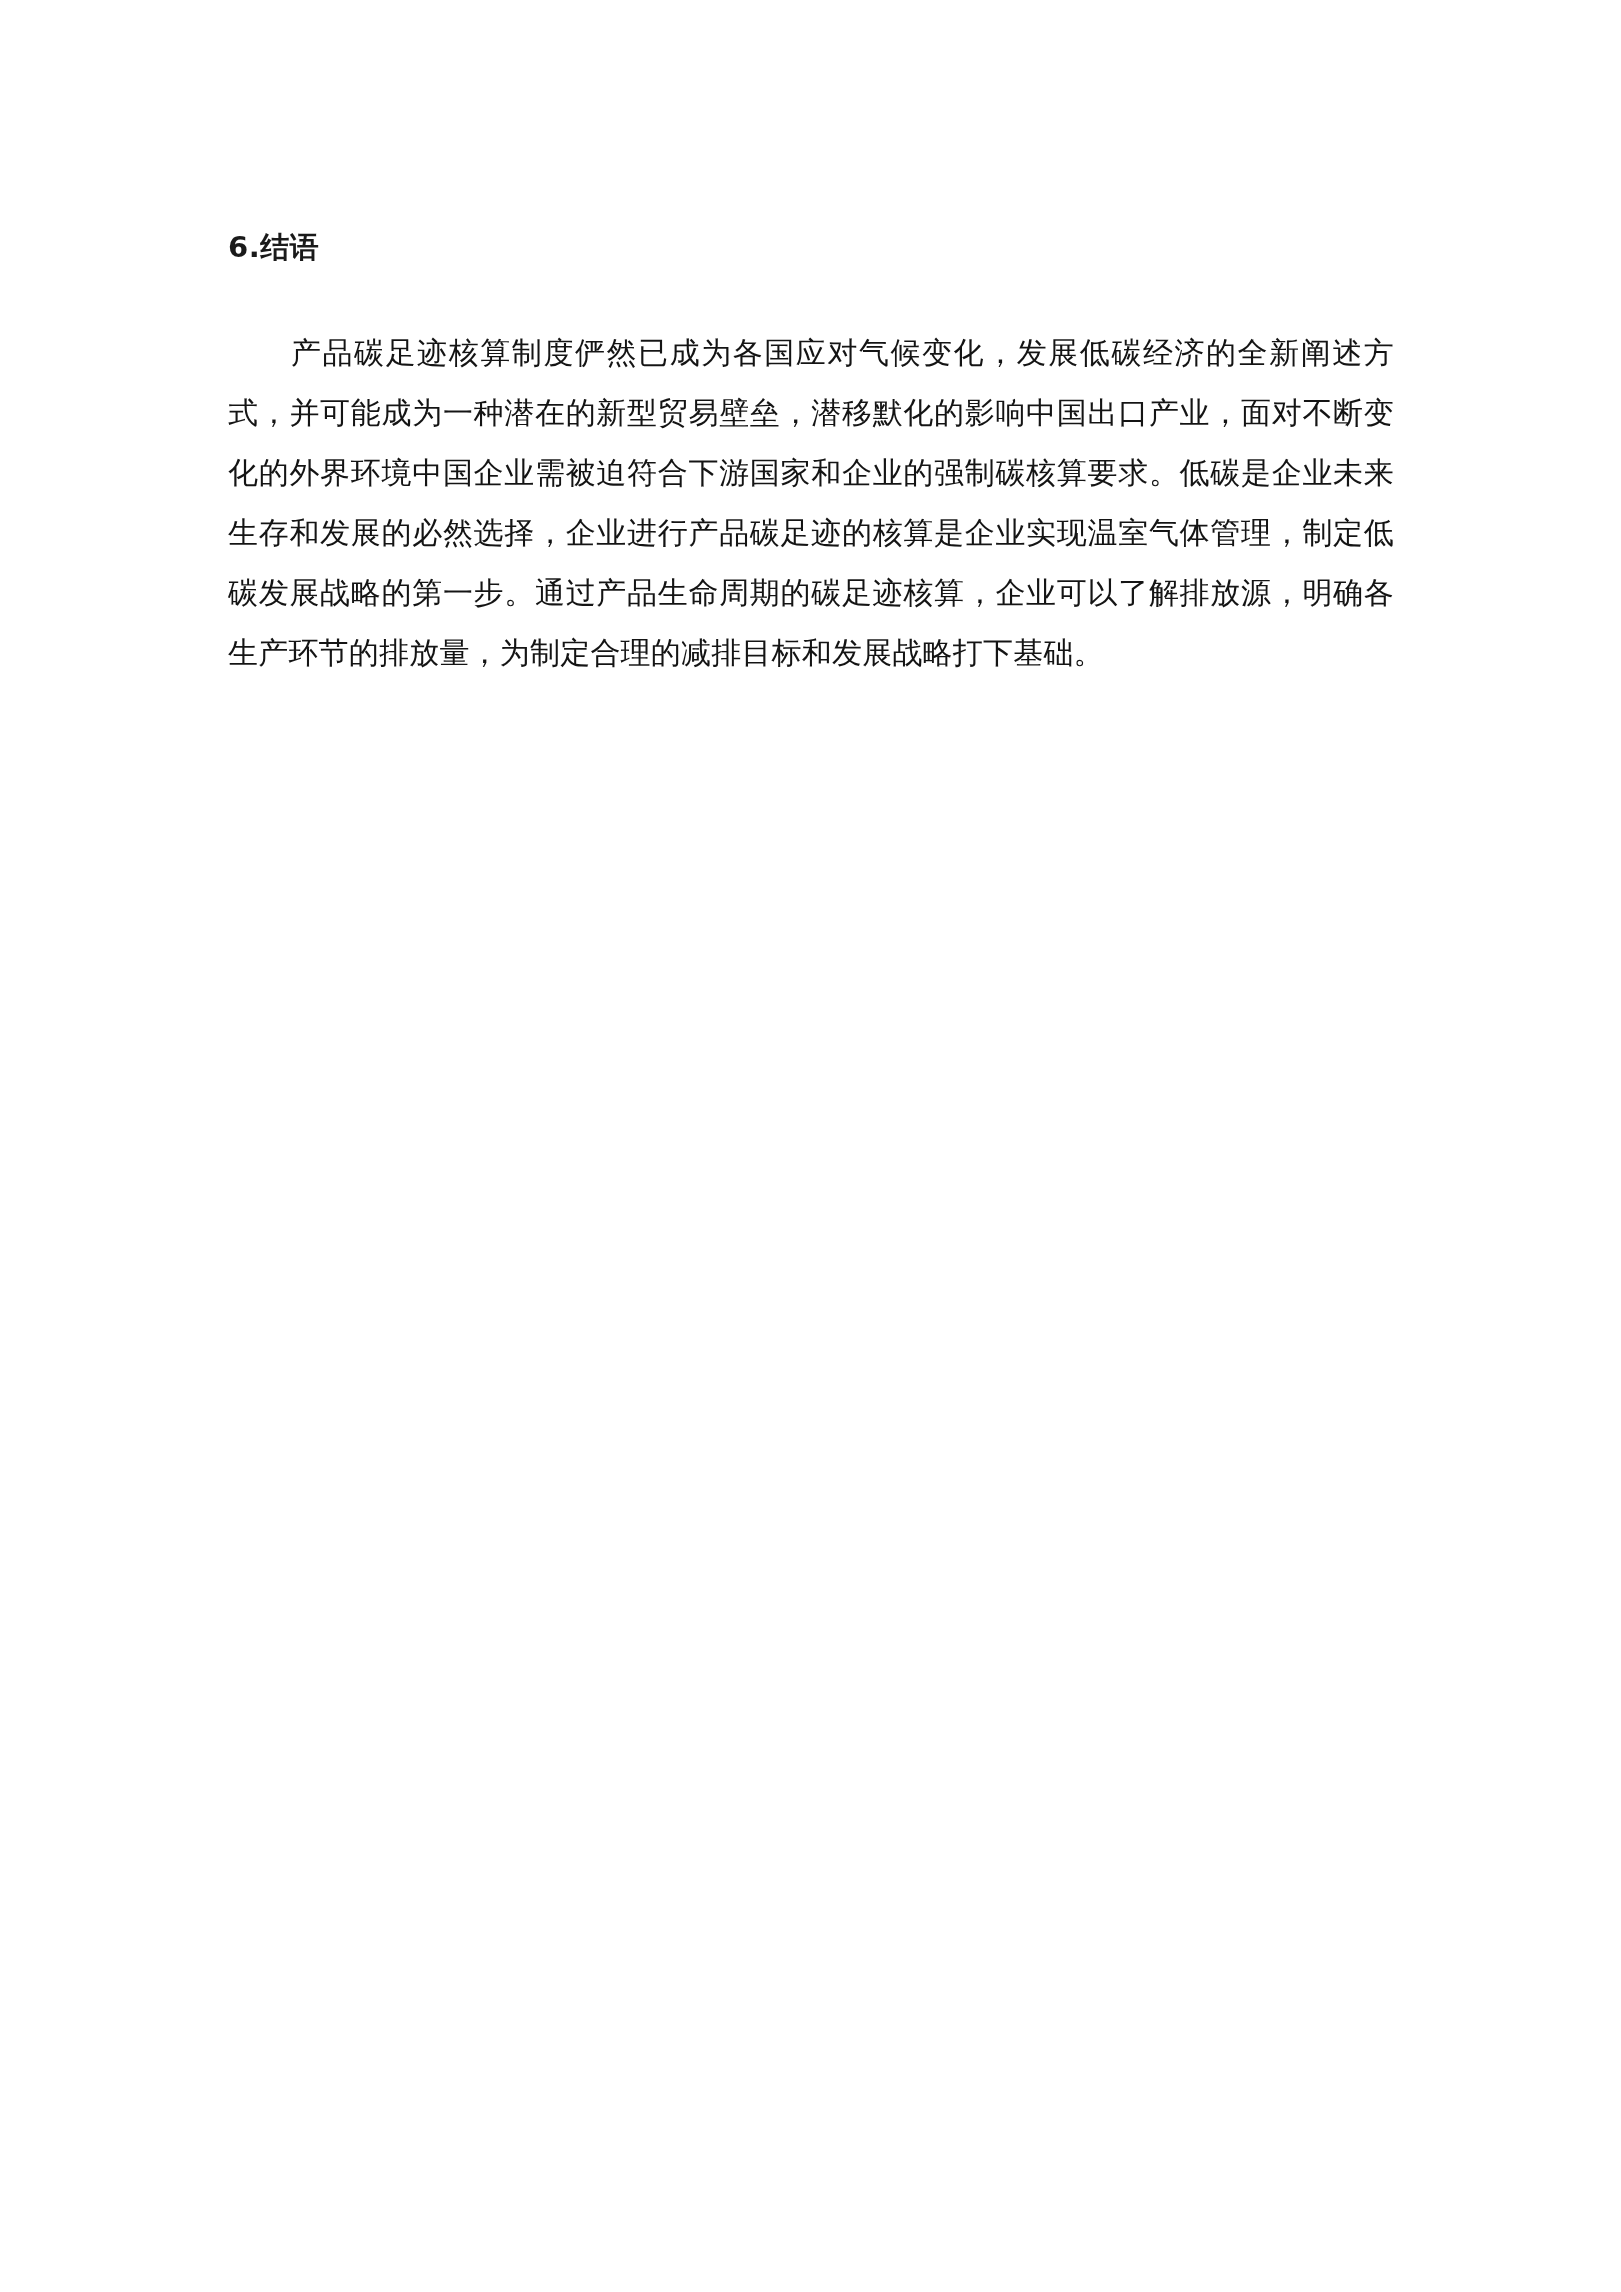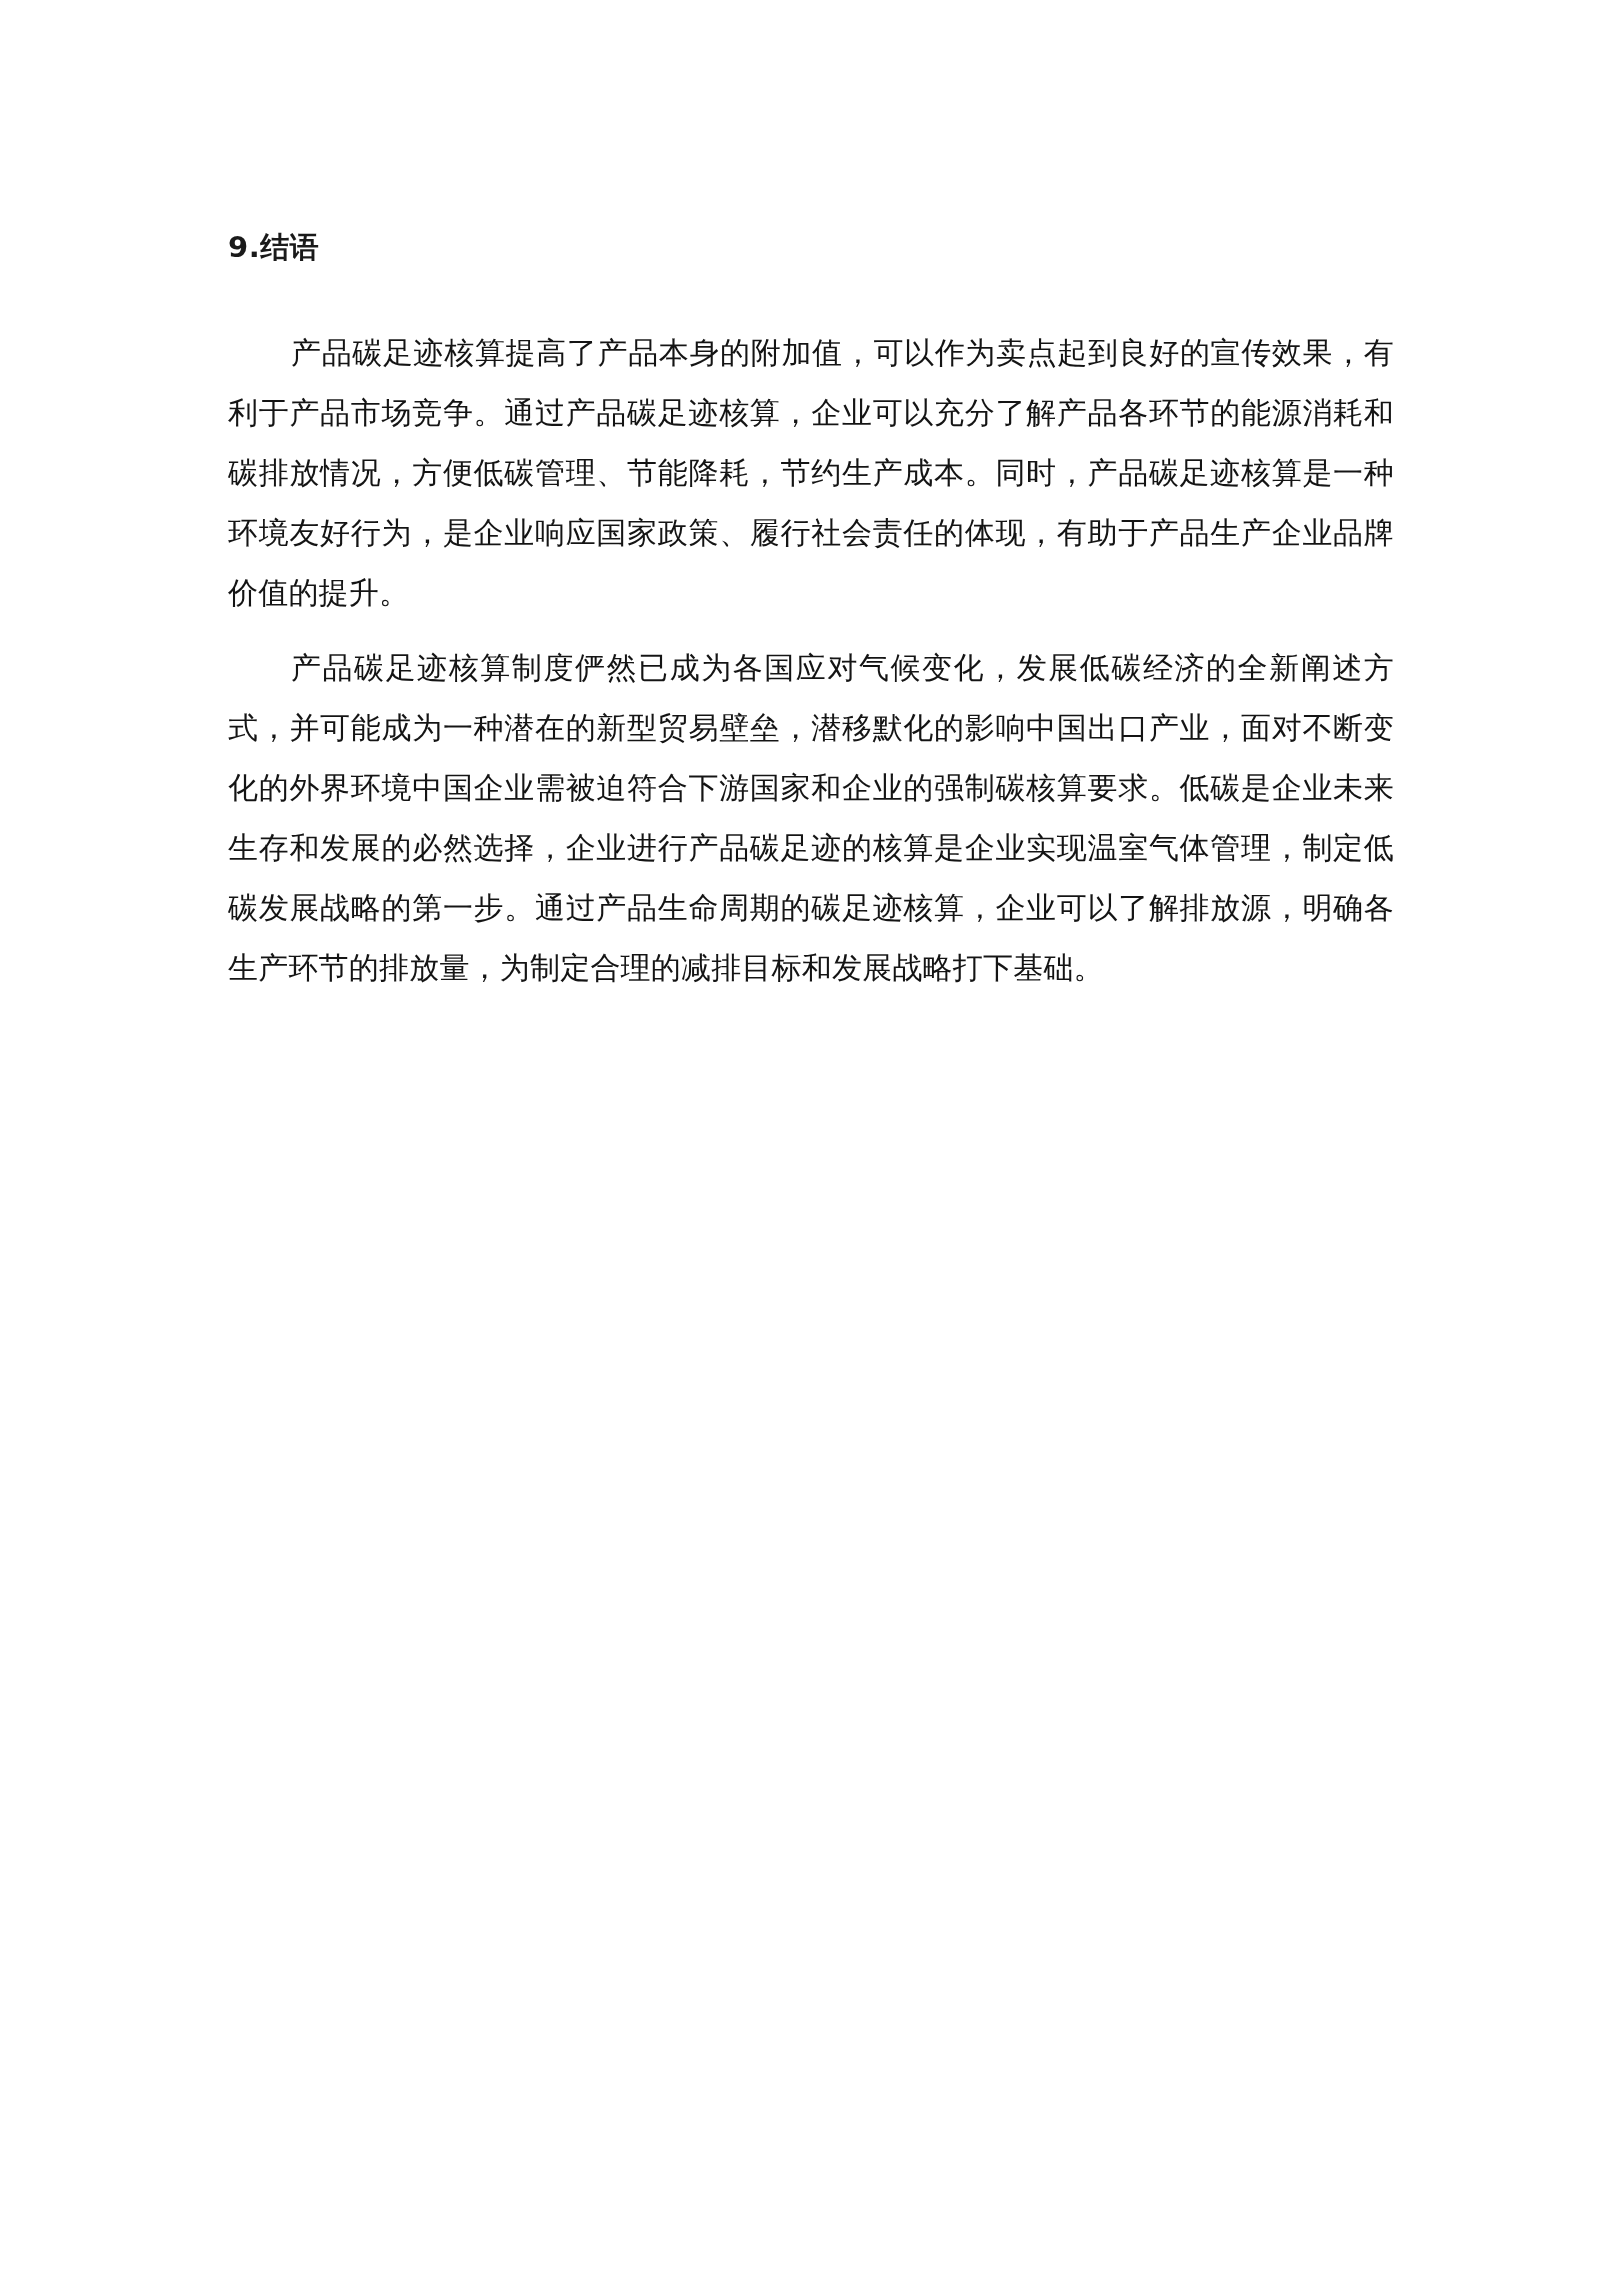--- a/index.html
+++ b/index.html
@@ -52,18 +52,17 @@
     font-family: "DejaVu Serif", "Liberation Serif", serif;
     font-size: 22.5px;
     color: #1a1a1a;
   }
 </style>
 </head>
 <body>
 
 <div class="page">
   <div class="content">
-    <h1 class="heading">9.结语</h1>
-    <p class="para">产品碳足迹核算提高了产品本身的附加值，可以作为卖点起到良好的宣传效果，有利于产品市场竞争。通过产品碳足迹核算，企业可以充分了解产品各环节的能源消耗和碳排放情况，方便低碳管理、节能降耗，节约生产成本。同时，产品碳足迹核算是一种环境友好行为，是企业响应国家政策、履行社会责任的体现，有助于产品生产企业品牌价值的提升。</p>
+    <h1 class="heading">6.结语</h1>
     <p class="para">产品碳足迹核算制度俨然已成为各国应对气候变化，发展低碳经济的全新阐述方式，并可能成为一种潜在的新型贸易壁垒，潜移默化的影响中国出口产业，面对不断变化的外界环境中国企业需被迫符合下游国家和企业的强制碳核算要求。低碳是企业未来生存和发展的必然选择，企业进行产品碳足迹的核算是企业实现温室气体管理，制定低碳发展战略的第一步。通过产品生命周期的碳足迹核算，企业可以了解排放源，明确各生产环节的排放量，为制定合理的减排目标和发展战略打下基础。</p>
   </div>
 </div>
 
 
 </body></html>

